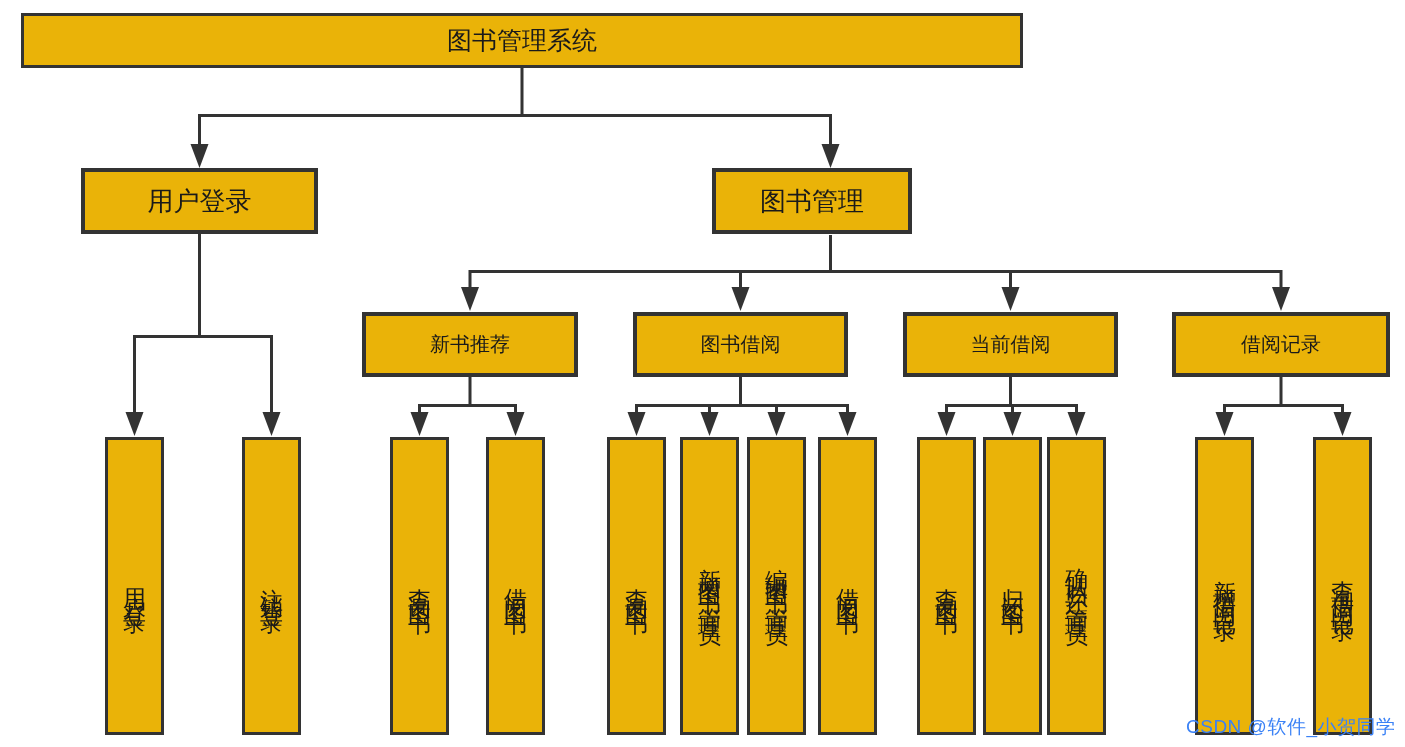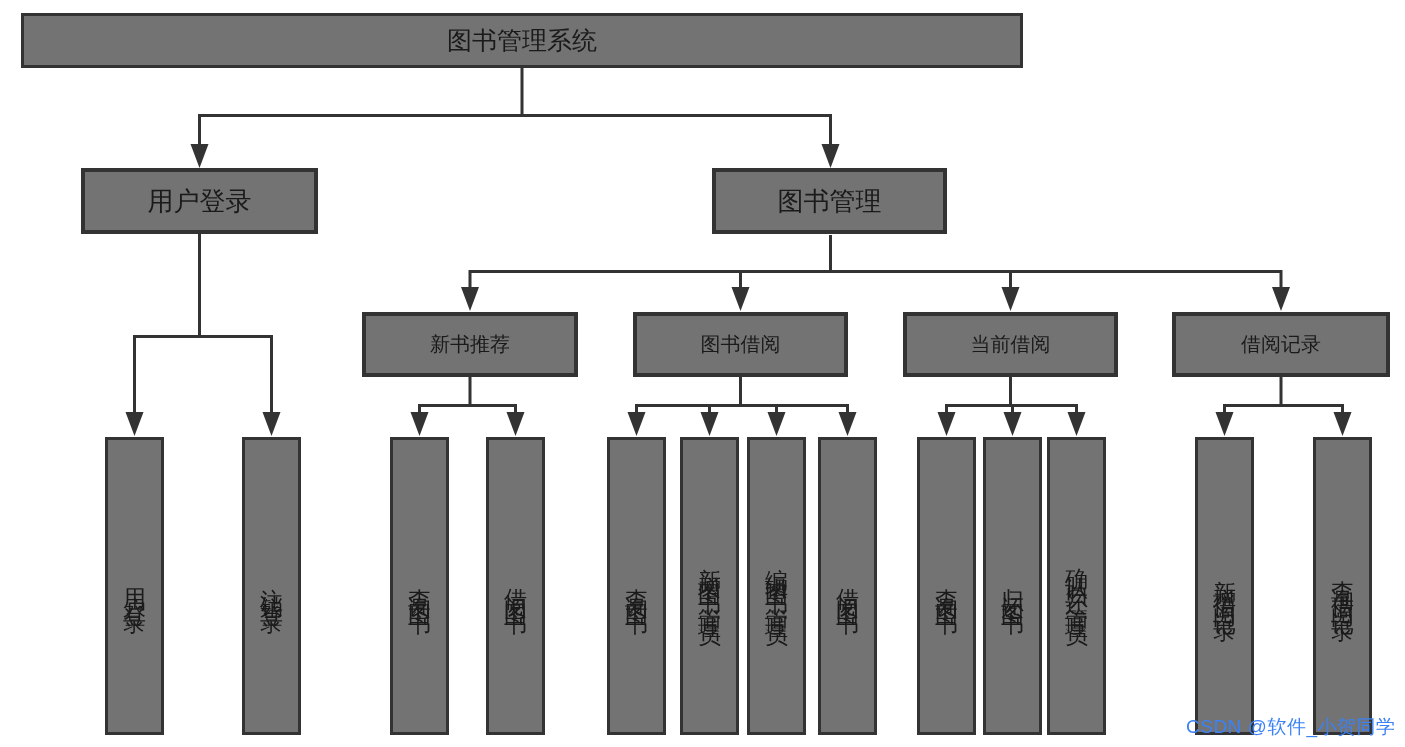--- a/index.html
+++ b/index.html
@@ -2,21 +2,21 @@
 <html><head>
 <meta charset="utf-8">
 <style>
   html,body{margin:0;padding:0;background:#ffffff;}
   .canvas{
     position:relative;width:1405px;height:747px;background:#ffffff;
     font-family:"Liberation Sans",sans-serif;color:#1a1a1a;overflow:hidden;
   }
   svg.connectors{position:absolute;left:0;top:0;z-index:0;}
   .box{
-    position:absolute;box-sizing:border-box;background:#737373;
+    position:absolute;box-sizing:border-box;background:#eab308;
     border:3px solid #333333;display:flex;align-items:center;justify-content:center;
     z-index:1;white-space:nowrap;
   }
   .top-box{left:21px;top:13px;width:1002px;height:55px;font-size:25px;}
   .l2{top:168px;height:66px;border-width:4px;font-size:26px;}
   .l3{top:312px;height:65px;border-width:4px;font-size:20px;}
   .leaf{
     top:437px;height:298px;width:59px;font-size:23px;
     writing-mode:vertical-rl;text-orientation:mixed;letter-spacing:8px;
     white-space:normal;line-height:1;
@@ -71,21 +71,21 @@
     <use href="#arrow" transform="translate(946.5,412)"></use>
     <use href="#arrow" transform="translate(1012.5,412)"></use>
     <use href="#arrow" transform="translate(1076.5,412)"></use>
     <use href="#arrow" transform="translate(1224.5,412)"></use>
     <use href="#arrow" transform="translate(1342.5,412)"></use>
   </svg>
 
   <div class="box top-box">图书管理系统</div>
 
   <div class="box l2" style="left:81px;width:237px">用户登录</div>
-  <div class="box l2" style="left:712px;width:235px">图书管理</div>
+  <div class="box l2" style="left:712px;width:200px">图书管理</div>
 
   <div class="box l3" style="left:362px;width:216px">新书推荐</div>
   <div class="box l3" style="left:633px;width:215px">图书借阅</div>
   <div class="box l3" style="left:903px;width:215px">当前借阅</div>
   <div class="box l3" style="left:1172px;width:218px">借阅记录</div>
 
   <div class="box leaf" style="left:105px">用户登录</div>
   <div class="box leaf" style="left:242px">注销登录</div>
 
   <div class="box leaf" style="left:390px">查询图书</div>

